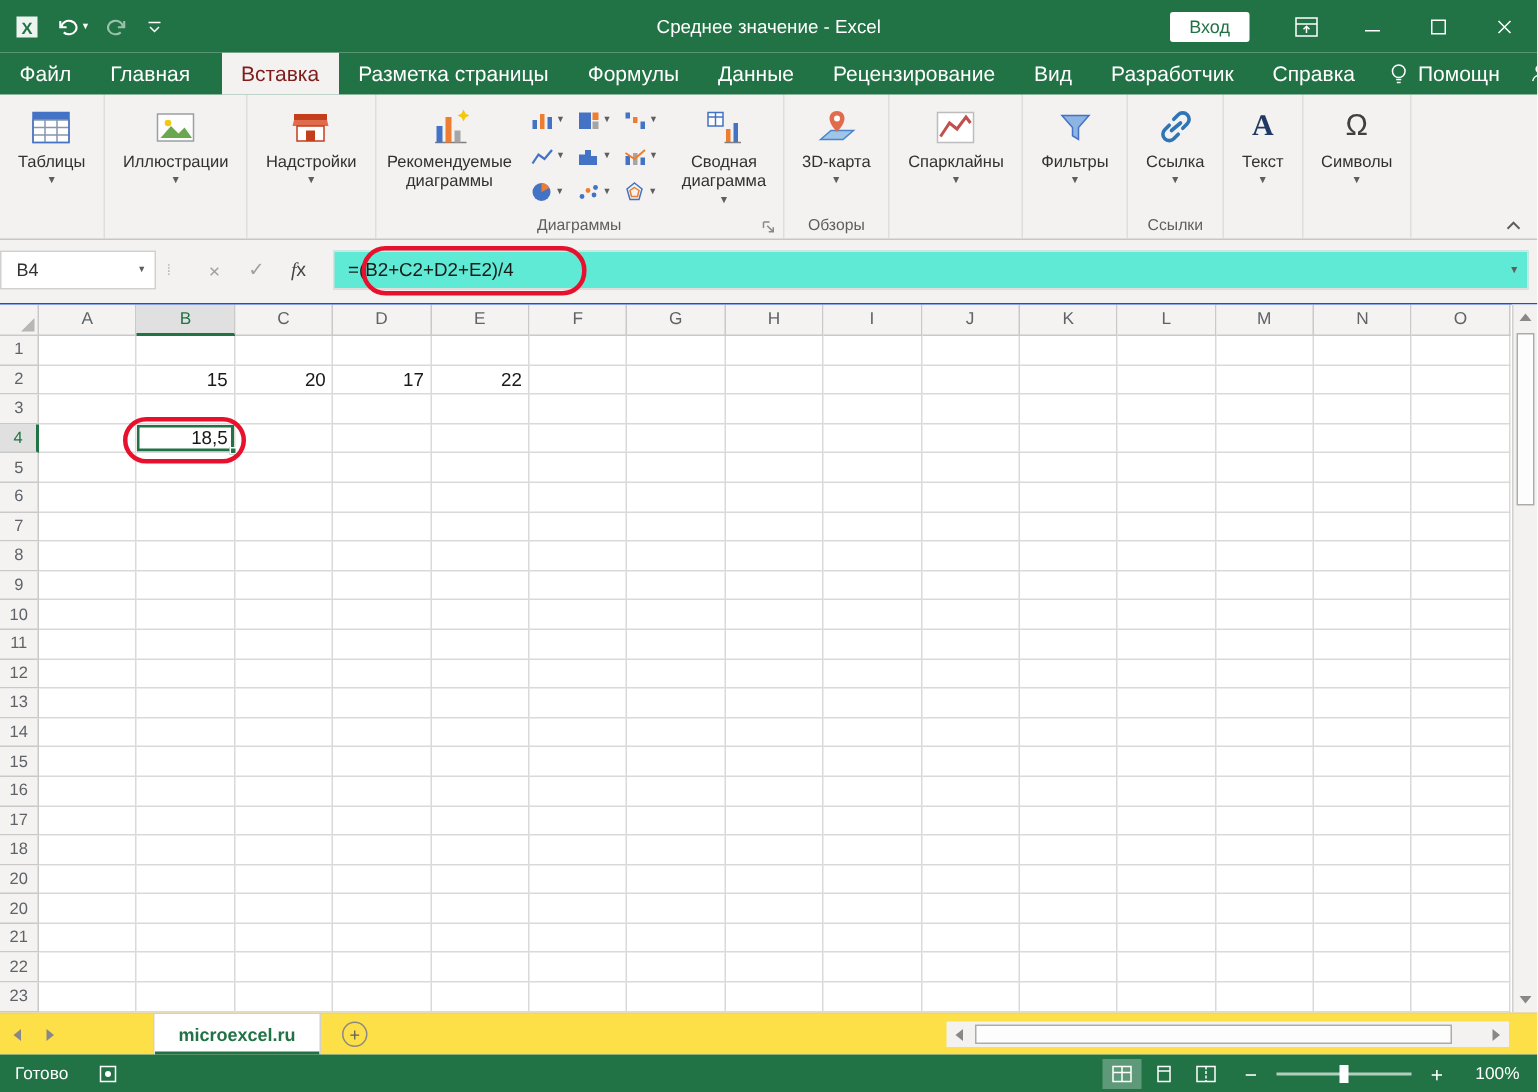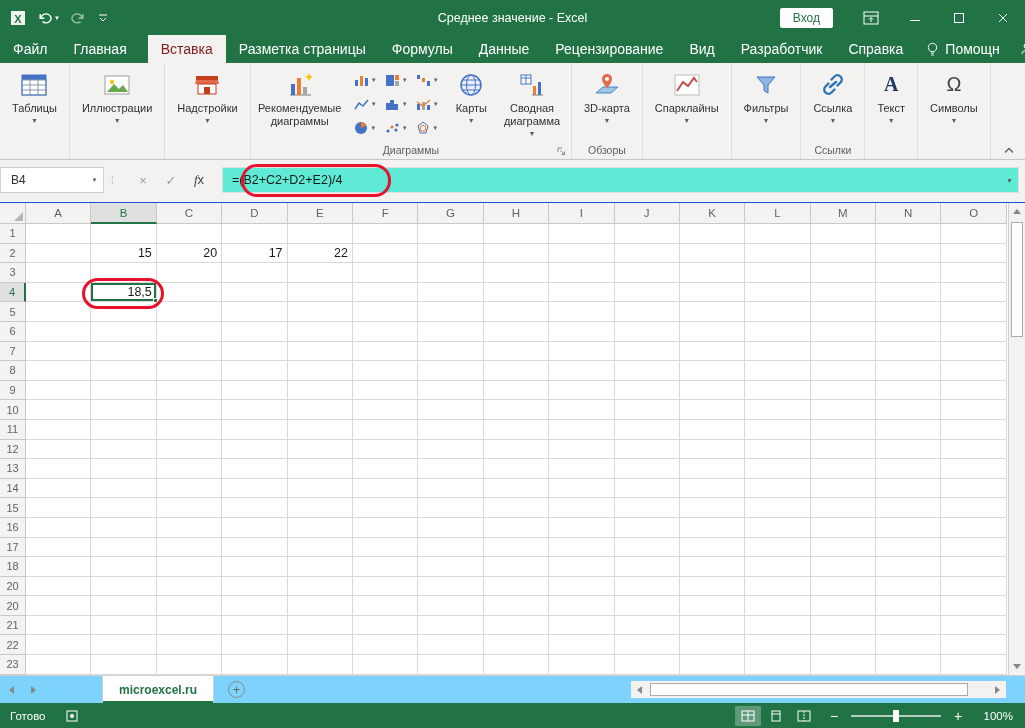--- a/index.html
+++ b/index.html
@@ -73,21 +73,21 @@
   .vscroll{position:absolute;right:0;top:203px;width:17px;height:472px;background:#f3f2f1;border-left:1px solid #d2d0ce;z-index:2;}
   .vsa{position:absolute;left:0;width:16px;height:17px;display:flex;align-items:center;justify-content:center;cursor:pointer;}
   .vsa.up{top:0;} .vsa.down{bottom:0;}
   .tri-up{width:0;height:0;border-left:4px solid transparent;border-right:4px solid transparent;border-bottom:5px solid #8a8886;}
   .tri-down{width:0;height:0;border-left:4px solid transparent;border-right:4px solid transparent;border-top:5px solid #8a8886;}
   .tri-left{width:0;height:0;border-top:4px solid transparent;border-bottom:4px solid transparent;border-right:5px solid #8a8886;}
   .tri-right{width:0;height:0;border-top:4px solid transparent;border-bottom:4px solid transparent;border-left:5px solid #8a8886;}
   .vthumb{position:absolute;left:2px;right:2px;top:19px;height:115px;background:#fdfdfd;border:1px solid #ababab;cursor:pointer;}
 
   
-  .sheetbar{position:absolute;left:0;top:675px;width:100%;height:28px;background:#7dd3fc;border-top:1px solid #d2d0ce;display:flex;align-items:stretch;font-size:12px;color:#605e5c;z-index:2;}
+  .sheetbar{position:absolute;left:0;top:675px;width:100%;height:28px;background:#fde047;border-top:1px solid #d2d0ce;display:flex;align-items:stretch;font-size:12px;color:#605e5c;z-index:2;}
   .snav{width:22px;display:flex;align-items:center;justify-content:center;cursor:pointer;}
   .sheettab{display:flex;align-items:center;padding:0 16px;background:#fff;color:#217346;font-weight:bold;border-left:1px solid #d2d0ce;border-right:1px solid #d2d0ce;box-shadow:inset 0 -2px 0 #217346;cursor:pointer;margin-left:58px;white-space:nowrap;}
   .addsheet{width:17px;height:17px;border:1px solid #8a8886;border-radius:50%;display:flex;align-items:center;justify-content:center;align-self:center;margin-left:14px;font-size:12px;color:#605e5c;cursor:pointer;line-height:0;}
   .hscroll{position:absolute;right:19px;top:5px;width:375px;height:17px;display:flex;align-items:center;background:#f3f2f1;}
   .hsa{width:17px;height:17px;display:flex;align-items:center;justify-content:center;cursor:pointer;}
   .htrack{flex:1;height:15px;position:relative;}
   .hthumb{position:absolute;left:2px;top:1px;height:13px;width:318px;background:#fdfdfd;border:1px solid #ababab;cursor:pointer;}
 
   
   .statusbar{position:absolute;left:0;top:703px;width:100%;height:25px;background:#217346;color:#fff;display:flex;align-items:center;font-size:11.5px;z-index:5;}
@@ -331,33 +331,20 @@
               </svg>
               <span class="minicaret">▼</span>
             </span>
           <span class="minibtn">
               <svg width="14" height="14">
                 <polygon points="7,1 12,5 10,12 4,12 2,5" fill="none" stroke="#4472c4"></polygon>
                 <polygon points="7,4 10,6 9,10 5,10 4,6" fill="none" stroke="#ed7d31"></polygon>
               </svg>
               <span class="minicaret">▼</span>
             </span>
-        </div>
-        <div class="bigbtn">
-          <span class="bicon">
-              <svg width="26" height="26">
-                <circle cx="13" cy="13" r="10" fill="#e8f0fe" stroke="#4472c4" stroke-width="1.5"></circle>
-                <ellipse cx="13" cy="13" rx="4.5" ry="10" fill="none" stroke="#4472c4"></ellipse>
-                <line x1="3" y1="13" x2="23" y2="13" stroke="#4472c4"></line>
-                <line x1="4.5" y1="8" x2="21.5" y2="8" stroke="#4472c4"></line>
-                <line x1="4.5" y1="18" x2="21.5" y2="18" stroke="#4472c4"></line>
-              </svg>
-            </span>
-          <span>Карты</span>
-          <span class="caret">▼</span>
         </div>
         <div class="bigbtn" style="width:72px;">
           <span class="bicon">
               <svg width="26" height="26">
                 <rect x="2" y="3" width="10" height="9" fill="#fff" stroke="#4472c4"></rect>
                 <line x1="2" y1="6" x2="12" y2="6" stroke="#4472c4"></line>
                 <line x1="7" y1="3" x2="7" y2="12" stroke="#4472c4"></line>
                 <rect x="14" y="14" width="3" height="9" fill="#ed7d31"></rect>
                 <rect x="19" y="10" width="3" height="13" fill="#4472c4"></rect>
                 <line x1="13" y1="23" x2="24" y2="23" stroke="#7f7f7f"></line>

